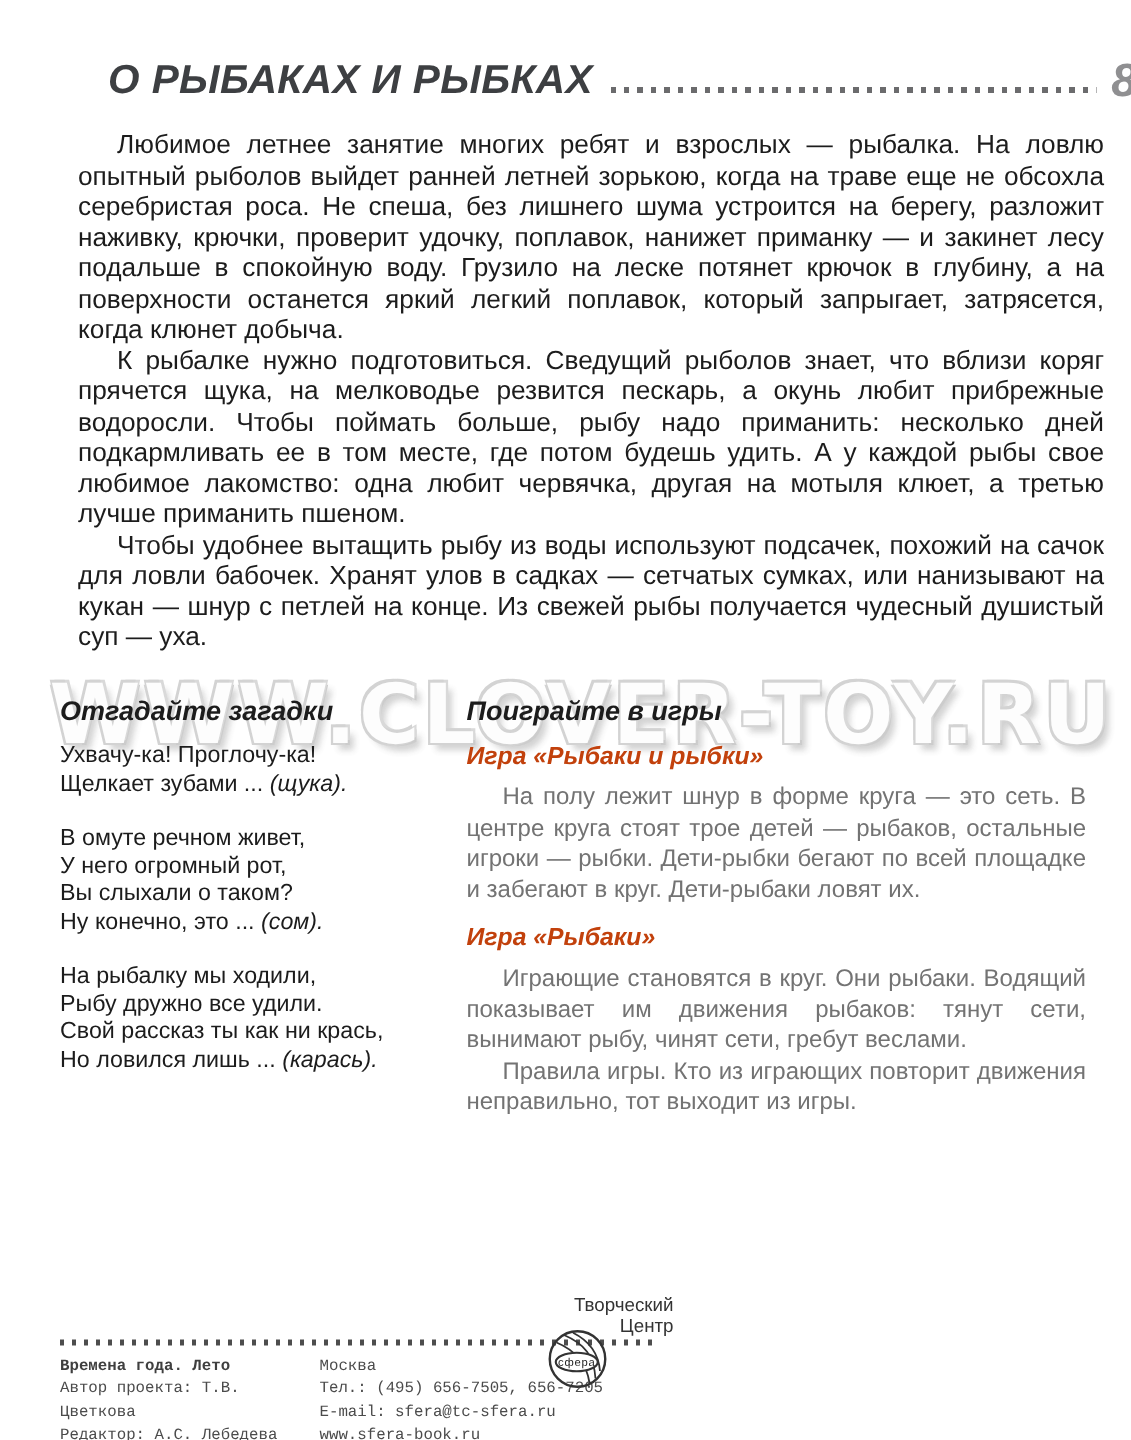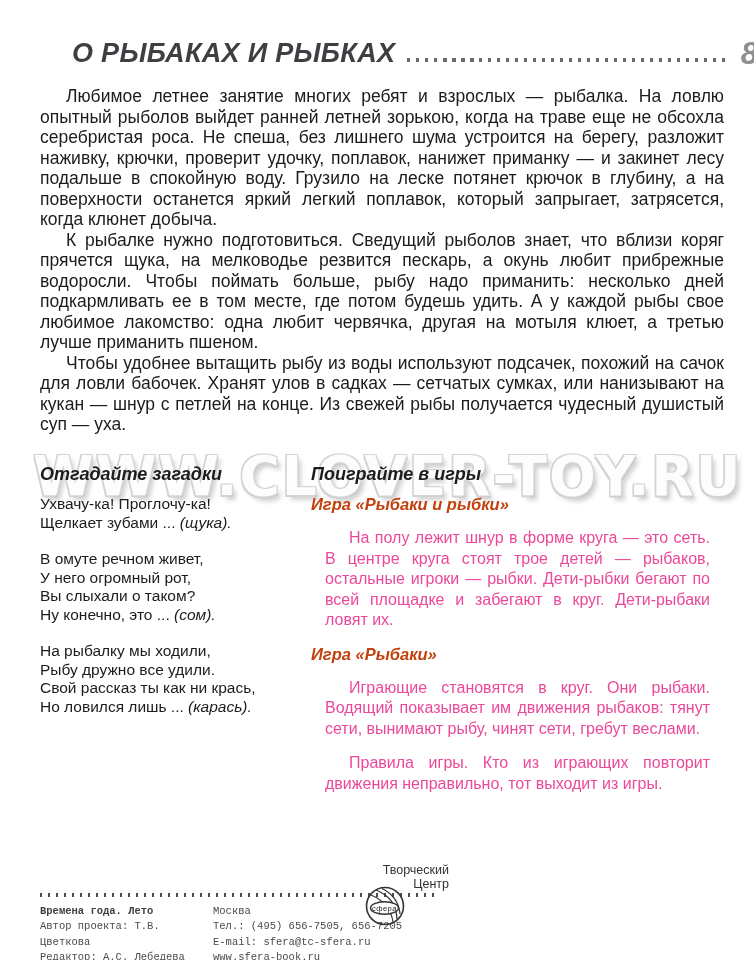--- a/index.html
+++ b/index.html
@@ -27,38 +27,38 @@
   .title {
     font-size:27px; font-weight:bold; font-style:italic;
     color:#3d3f42; white-space:nowrap; letter-spacing:0.3px; line-height:1;
   }
   .leader { flex:1; height:4.5px; margin:0 10px 5px 12px;
     background:repeating-linear-gradient(to right,#6b6b6d 0 3.5px, transparent 3.5px 9px); }
   .page-num { font-size:31px; font-weight:bold; font-style:italic;
     color:#8f8f91; line-height:0.8; padding-right:2px; }
 
   
-  .intro { position:absolute; left:40px; top:86px; width:684px; }
+  .intro { position:absolute; left:52px; top:86px; width:684px; }
   .body-p { margin:0; font-size:17.5px; line-height:20.5px;
     text-align:justify; text-indent:26px; color:#1c1c1c; }
 
   
   .columns { position:absolute; left:40px; top:464px; width:684px; display:flex; }
   .col-left  { width:271px; flex:none; }
   .col-right { flex:1; }
   .sec-heading { margin:0 0 10px 0; font-size:18px; font-weight:bold;
     font-style:italic; color:#1c1c1c; }
   .riddle { margin:0 0 18px 0; font-size:15.5px; line-height:18.5px; color:#1c1c1c; }
   .r-line { white-space:nowrap; }
   .ital { font-style:italic; }
   .game-title { margin:12px 0 8px 0; font-size:16.5px; font-weight:bold;
     font-style:italic; color:#c2410c; }
   .game-title.first { margin-top:4px; }
-  .game-para { margin:14px; font-size:16px; line-height:20.5px;
-    text-align:justify; text-indent:24px; color:#ec4899; }
+  .game-para { margin:0; font-size:16px; line-height:20.5px;
+    text-align:justify; text-indent:24px; color:#737373; }
 
   
   .footer { position:absolute; left:40px; top:893px; width:410px;font-family:Liberation Mono, monospace; }
   .footer-dots { width:400px; height:3.5px; margin-bottom:7px;
     background:repeating-linear-gradient(to right,#4d4d4d 0 2.5px, transparent 2.5px 8px); }
   .footer-cols { display:flex; font-size:10.5px; line-height:15.5px; color:#4b4b4b; }
   .f-left { width:173px; flex:none; }
   .f-title { font-weight:bold; color:#3f3f3f; }
   .logo { position:absolute; left:363px; top:864px; width:86px; height:64px; }
   .logo-text { position:absolute; right:0; top:0; width:80px; text-align:right;

